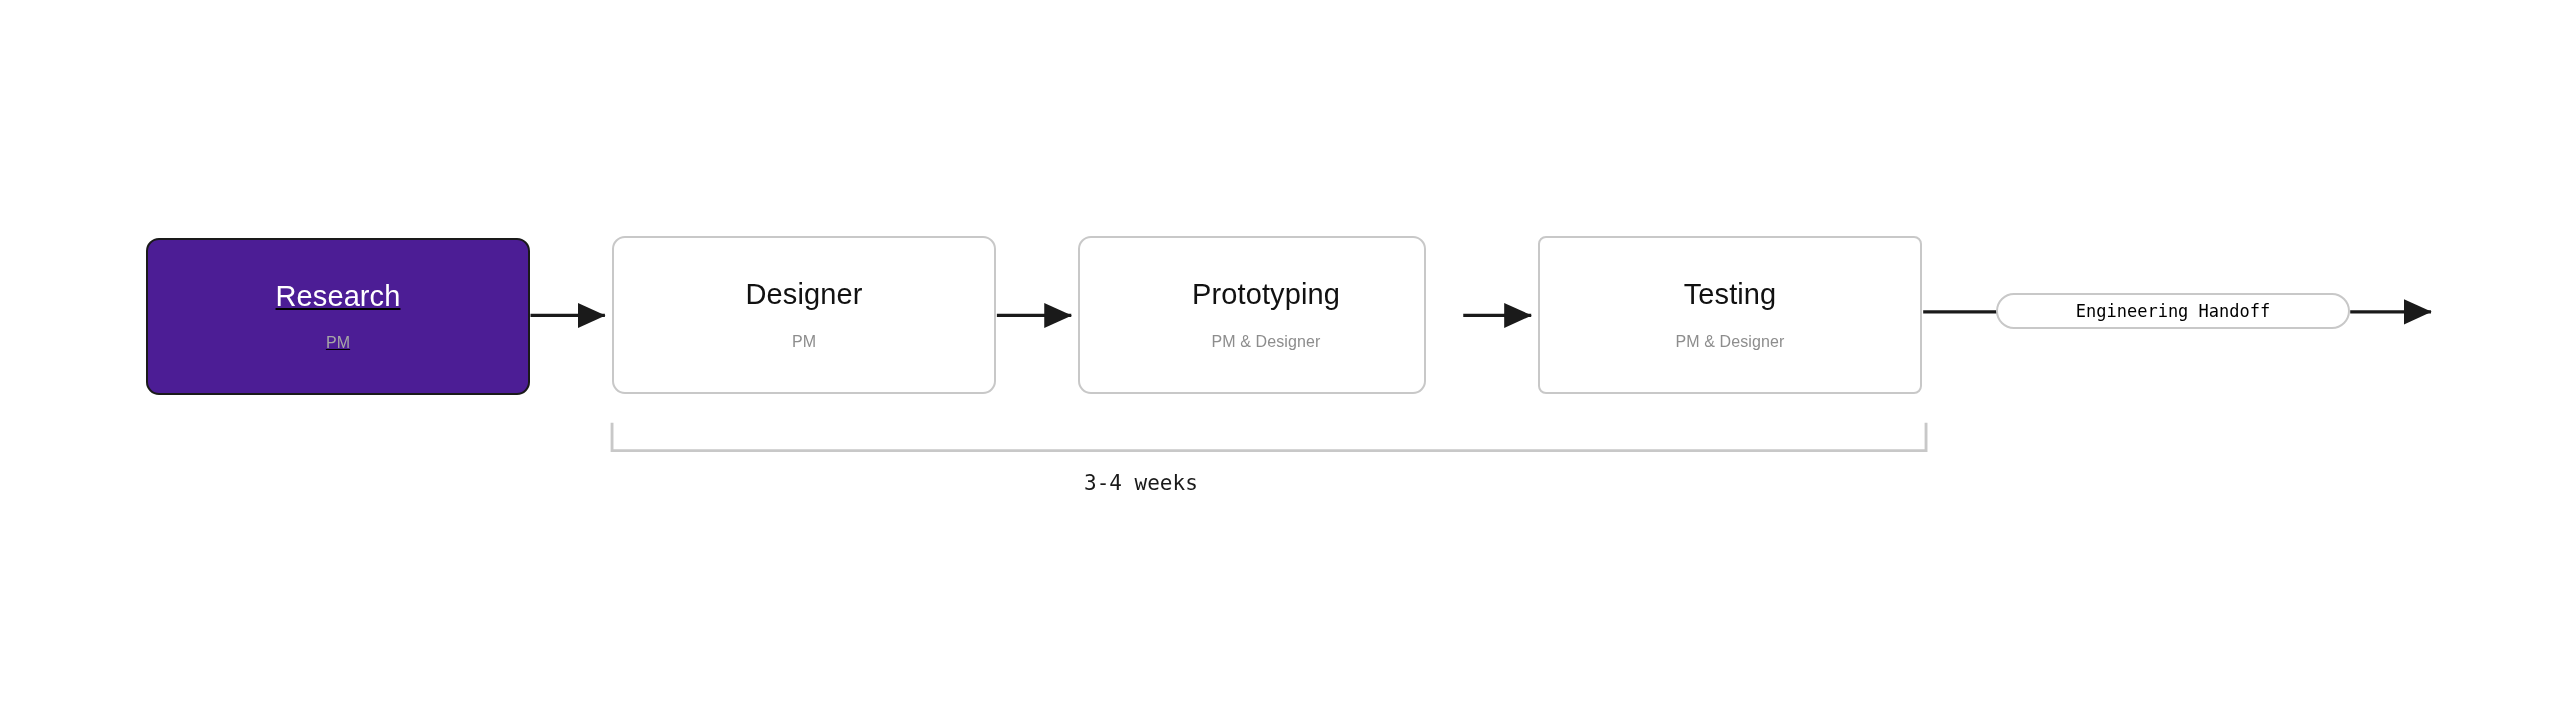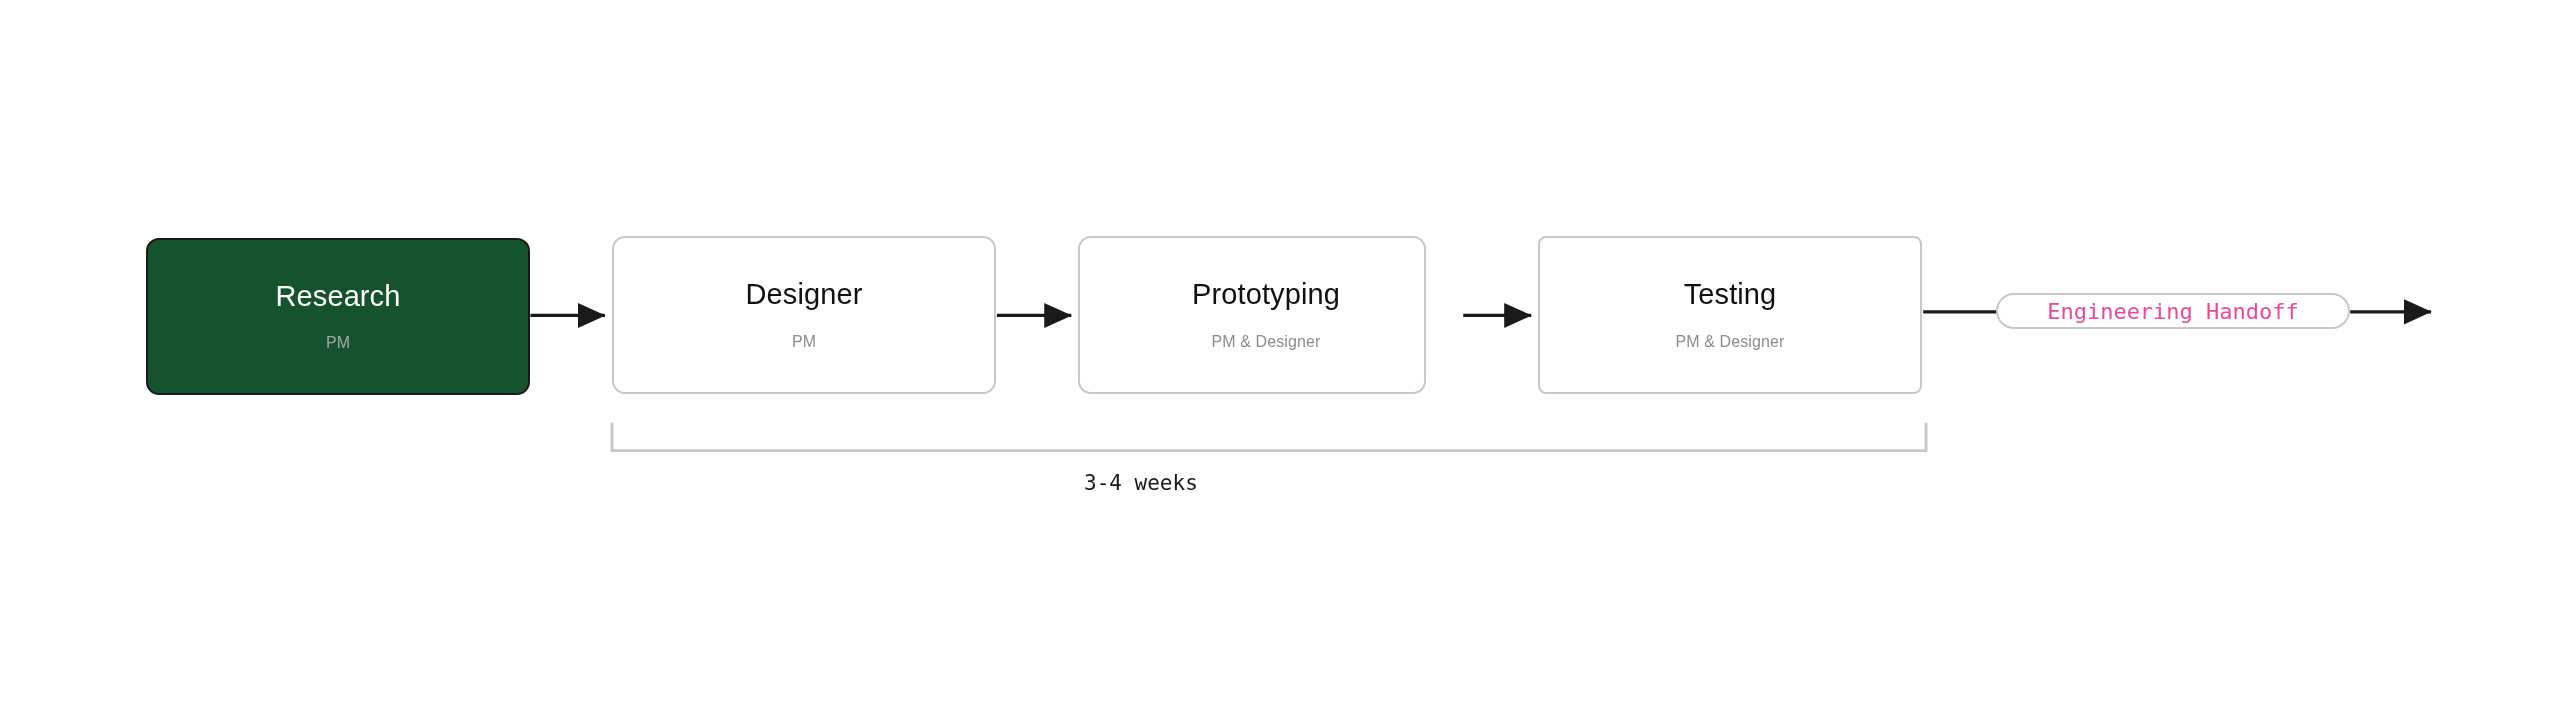--- a/index.html
+++ b/index.html
@@ -38,22 +38,23 @@
     flex-direction: column;
     align-items: center;
     justify-content: center;
     text-align: center;
   }
   .node.light {
     background: #ffffff;
     border: 2.1px solid #c8c8c8;
   }
   .node.dark {
-    background: #14532d;
+    background: #4c1d95;
     border: 2.1px solid #1a1a1a;
+    text-decoration: underline;
   }
   .node-title {
     font-size: 29px;
     line-height: 1.05;
     font-weight: 400;
     color: #111111;
     letter-spacing: 0.1px;
   }
   .node.dark .node-title {
     color: #ffffff;
@@ -85,22 +86,22 @@
     height: 36px;
     border: 2.1px solid #c8c8c8;
     border-radius: 18.6px;
     background: #ffffff;
     display: flex;
     align-items: center;
     justify-content: center;
   }
   .pill-label {
     font-family: "DejaVu Sans Mono", "Liberation Mono", monospace;
-    font-size: 22px;
-    color: #ec4899;
+    font-size: 17px;
+    color: #000000;
     letter-spacing: 0px;
     white-space: nowrap;
   }
 
   
   .bracket-label {
     position: absolute;
     left: 1084px;
     top: 471px;
     width: 336px;

